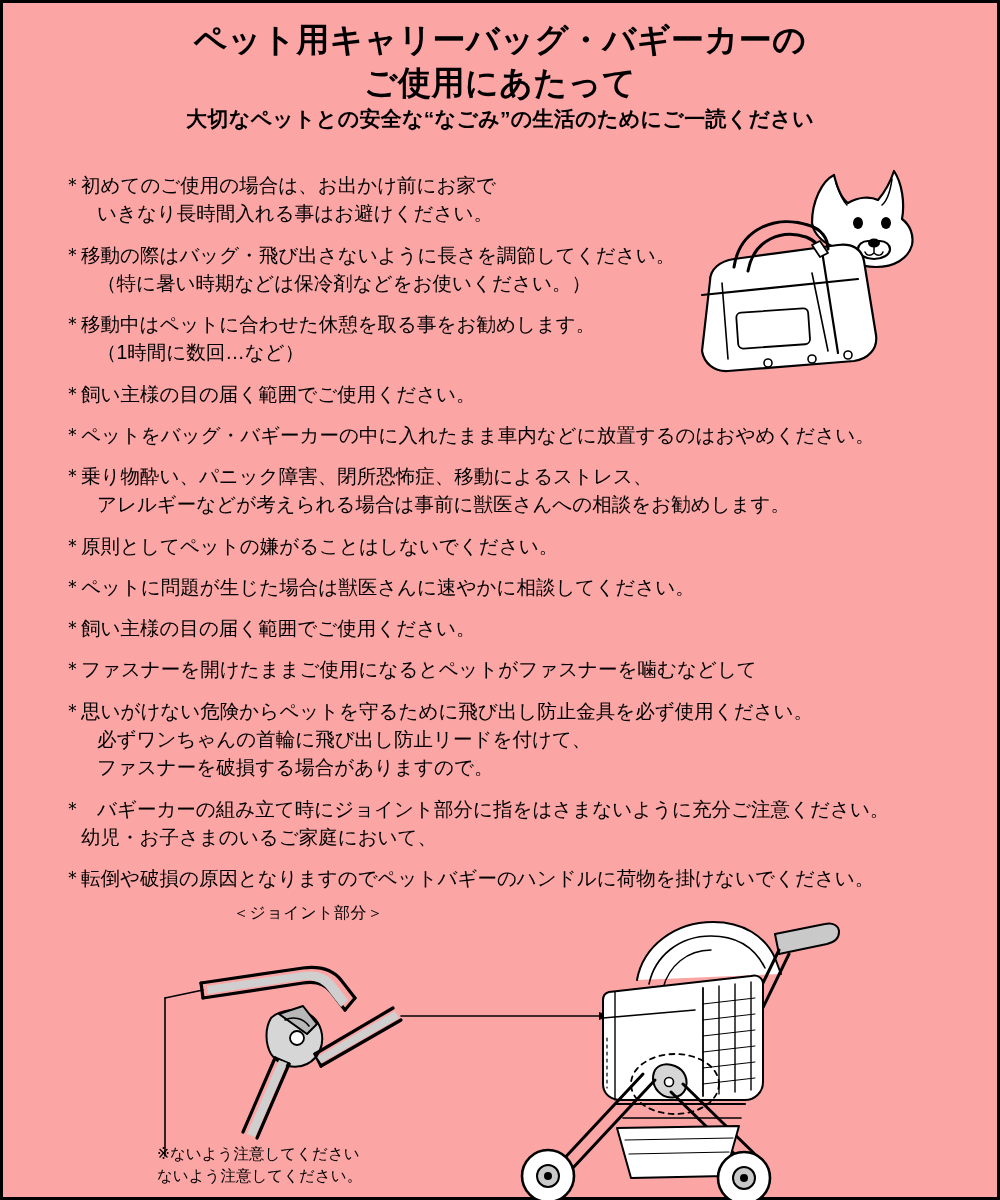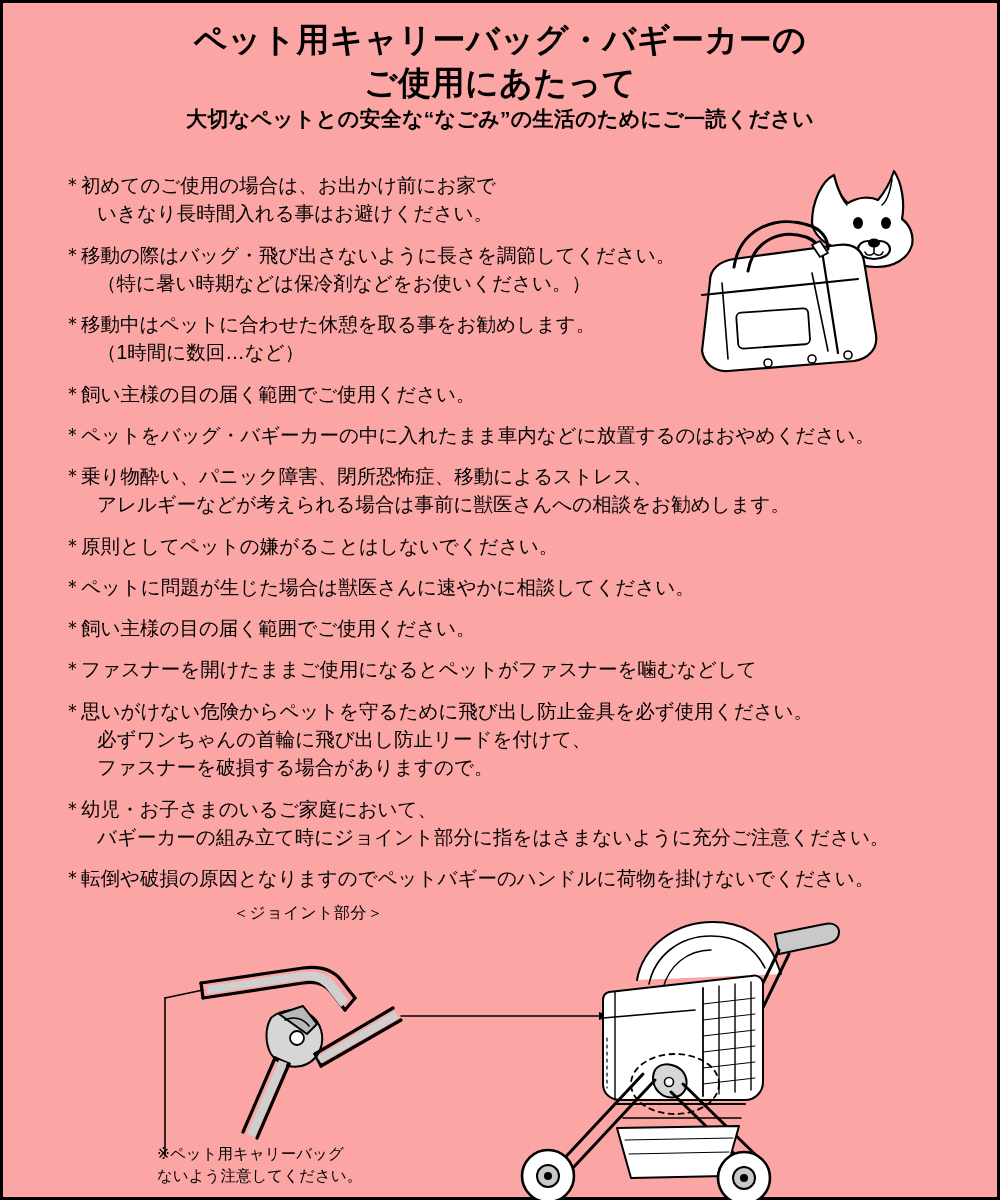--- a/index.html
+++ b/index.html
@@ -227,38 +227,38 @@
       <div class="note-body">
         <span class="l">思いがけない危険からペットを守るために飛び出し防止金具を必ず使用ください。</span>
         <span class="l indent">必ずワンちゃんの首輪に飛び出し防止リードを付けて、</span>
         <span class="l indent">ファスナーを破損する場合がありますので。</span>
       </div>
     </div>
 
     <div class="note">
       <div class="note-star">＊</div>
       <div class="note-body">
+        <span class="l indent">バギーカーの組み立て時にジョイント部分に指をはさまないように充分ご注意ください。</span>
         <span class="l">幼児・お子さまのいるご家庭において、</span>
-        <span class="l indent">バギーカーの組み立て時にジョイント部分に指をはさまないように充分ご注意ください。</span>
       </div>
     </div>
 
     <div class="note">
       <div class="note-star">＊</div>
       <div class="note-body">
         <span class="l"> 転倒や破損の原因となりますのでペットバギーのハンドルに荷物を掛けないでください。</span>
       </div>
     </div>
 
   </div>
 
   <div class="joint-label">＜ジョイント部分＞</div>
 
   <div class="caution-note">
-    <span class="l2">※ペット用キャリーバッグ</span>
+    <span class="l2">※ないよう注意してください</span>
     <span class="l2">ないよう注意してください。</span>
   </div>
 
   <div class="lower-art">
     <svg width="1000" height="315" viewBox="0 0 1000 315">
       <g fill="none" stroke="#000" stroke-width="2" stroke-linejoin="round" stroke-linecap="round">
 
         <path d="M198 95 L300 80 C316 78 330 82 338 92 L352 110" stroke-width="3.2"></path>
         <path d="M200 110 L300 95 C312 93 322 96 328 104 L342 122" stroke-width="3.2"></path>
         <path d="M198 95 L200 110" stroke-width="3.2"></path>

